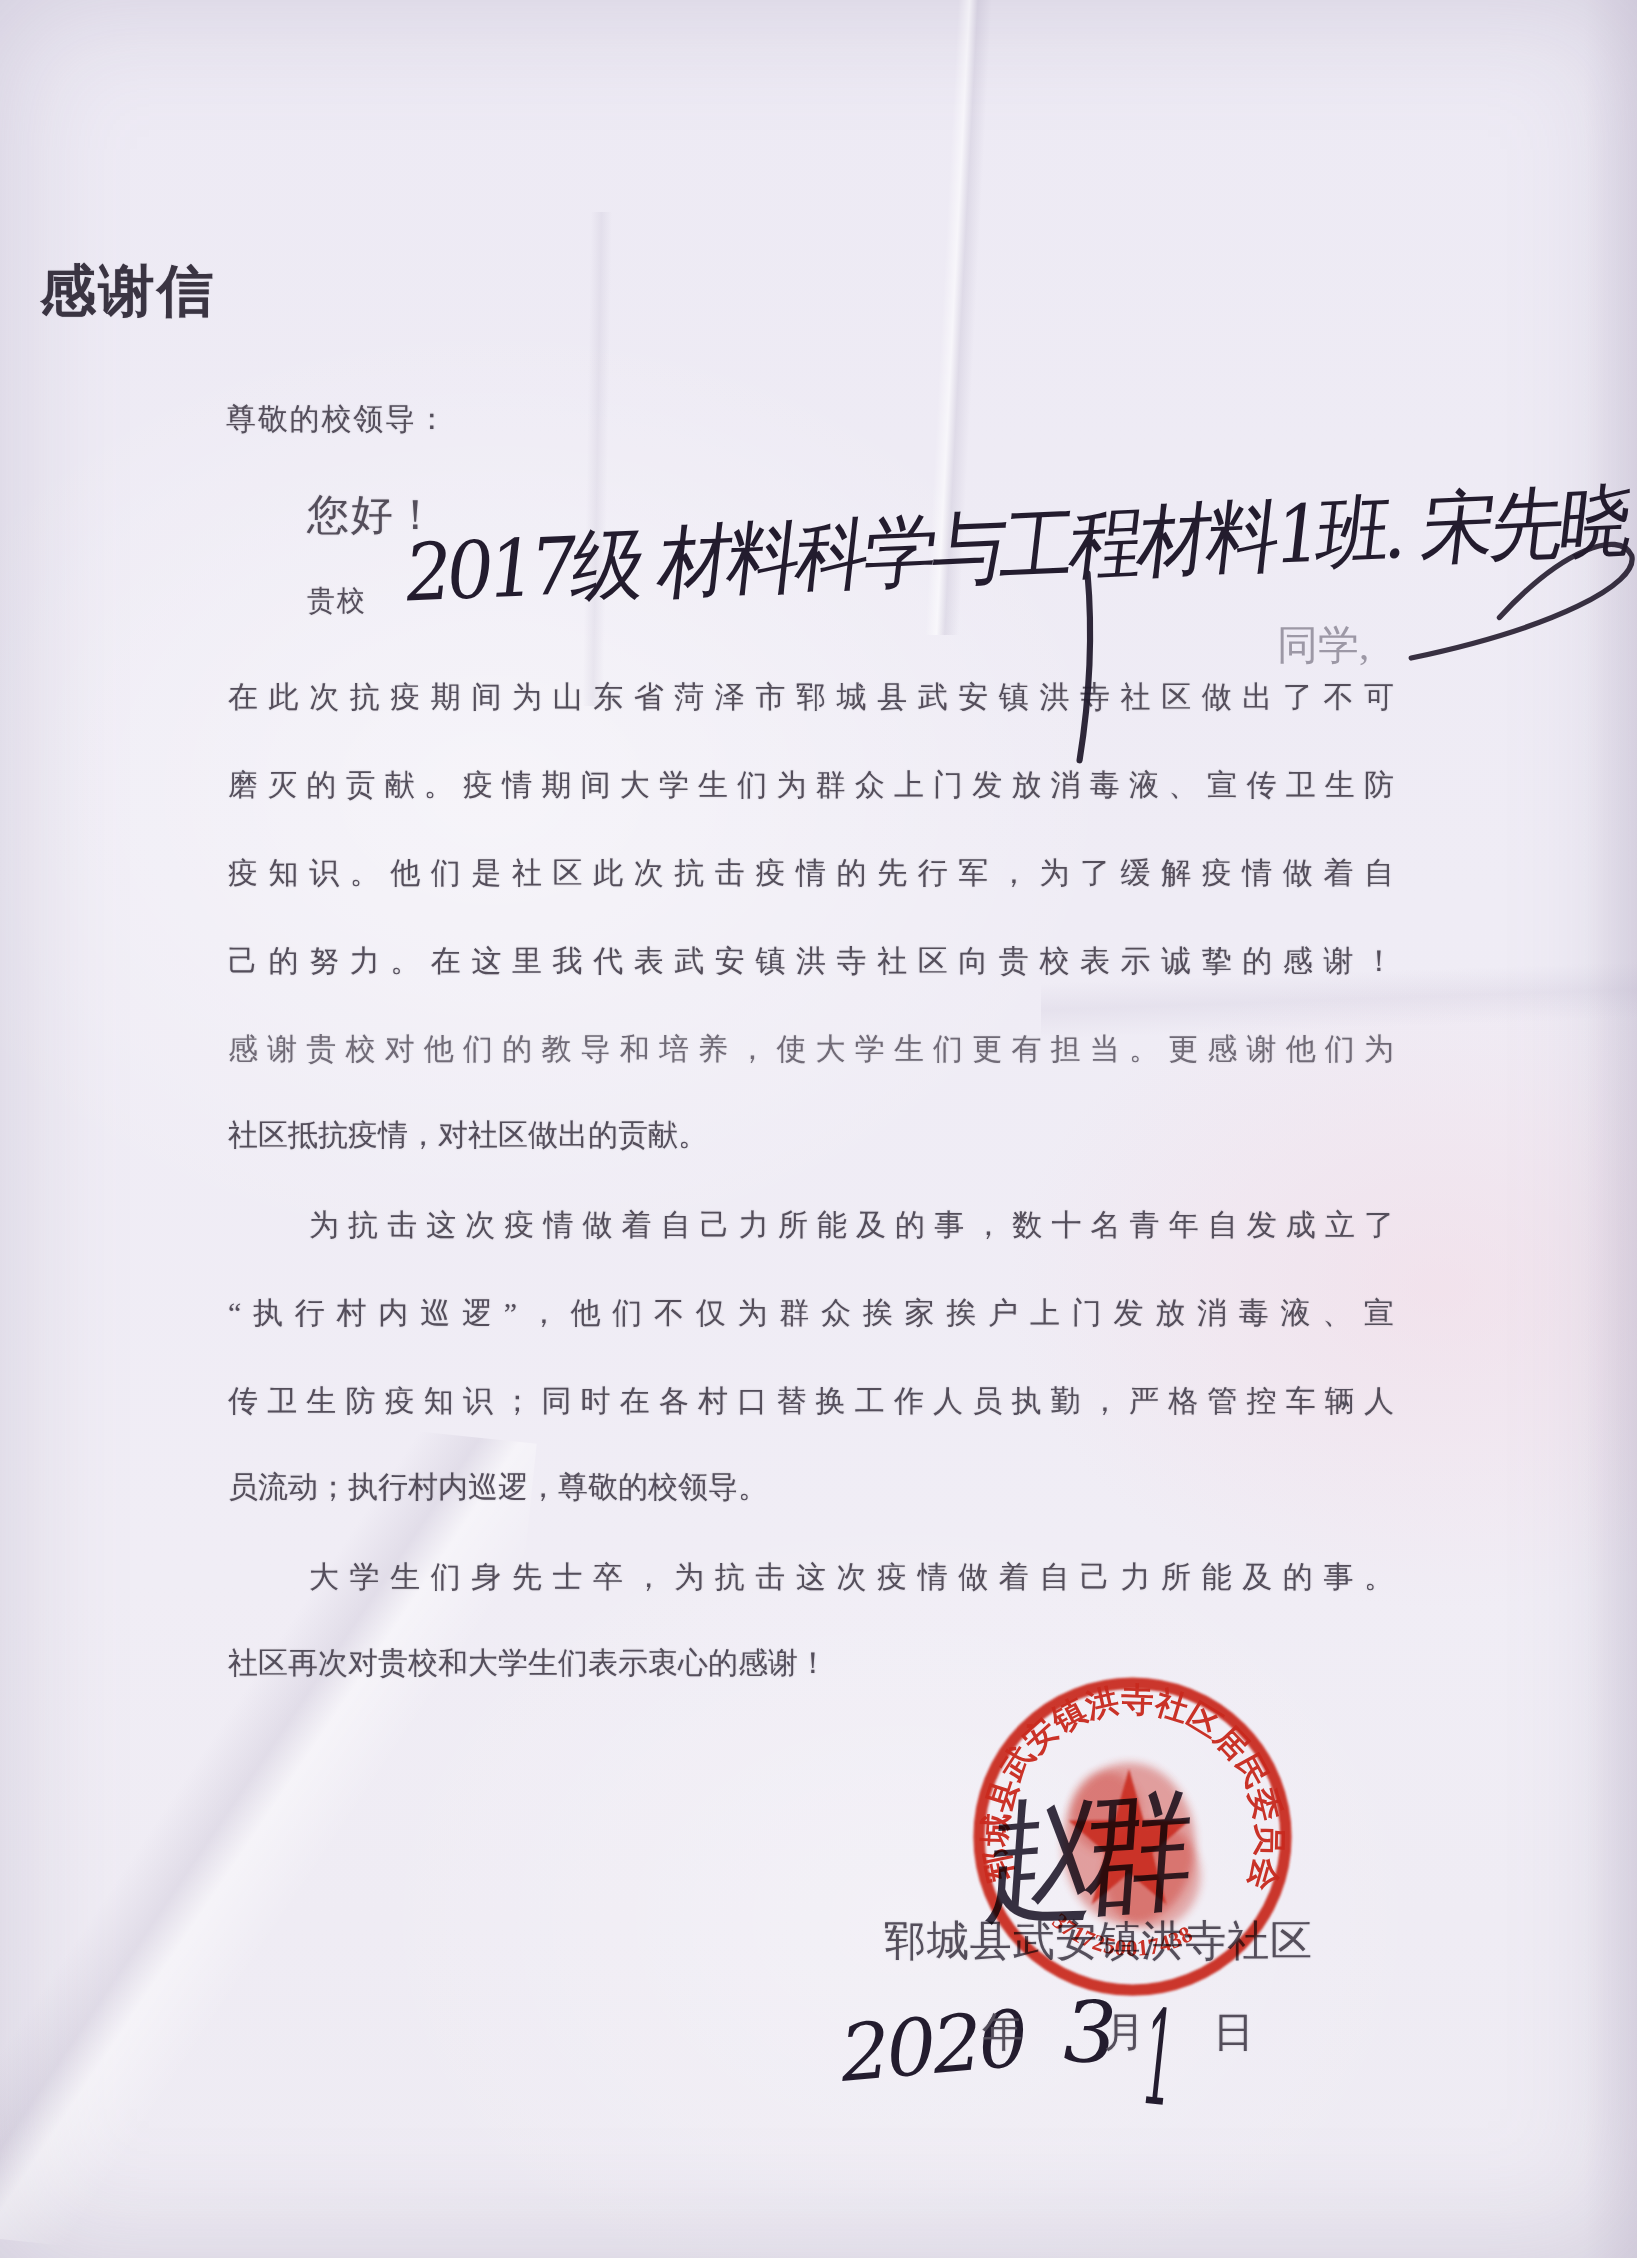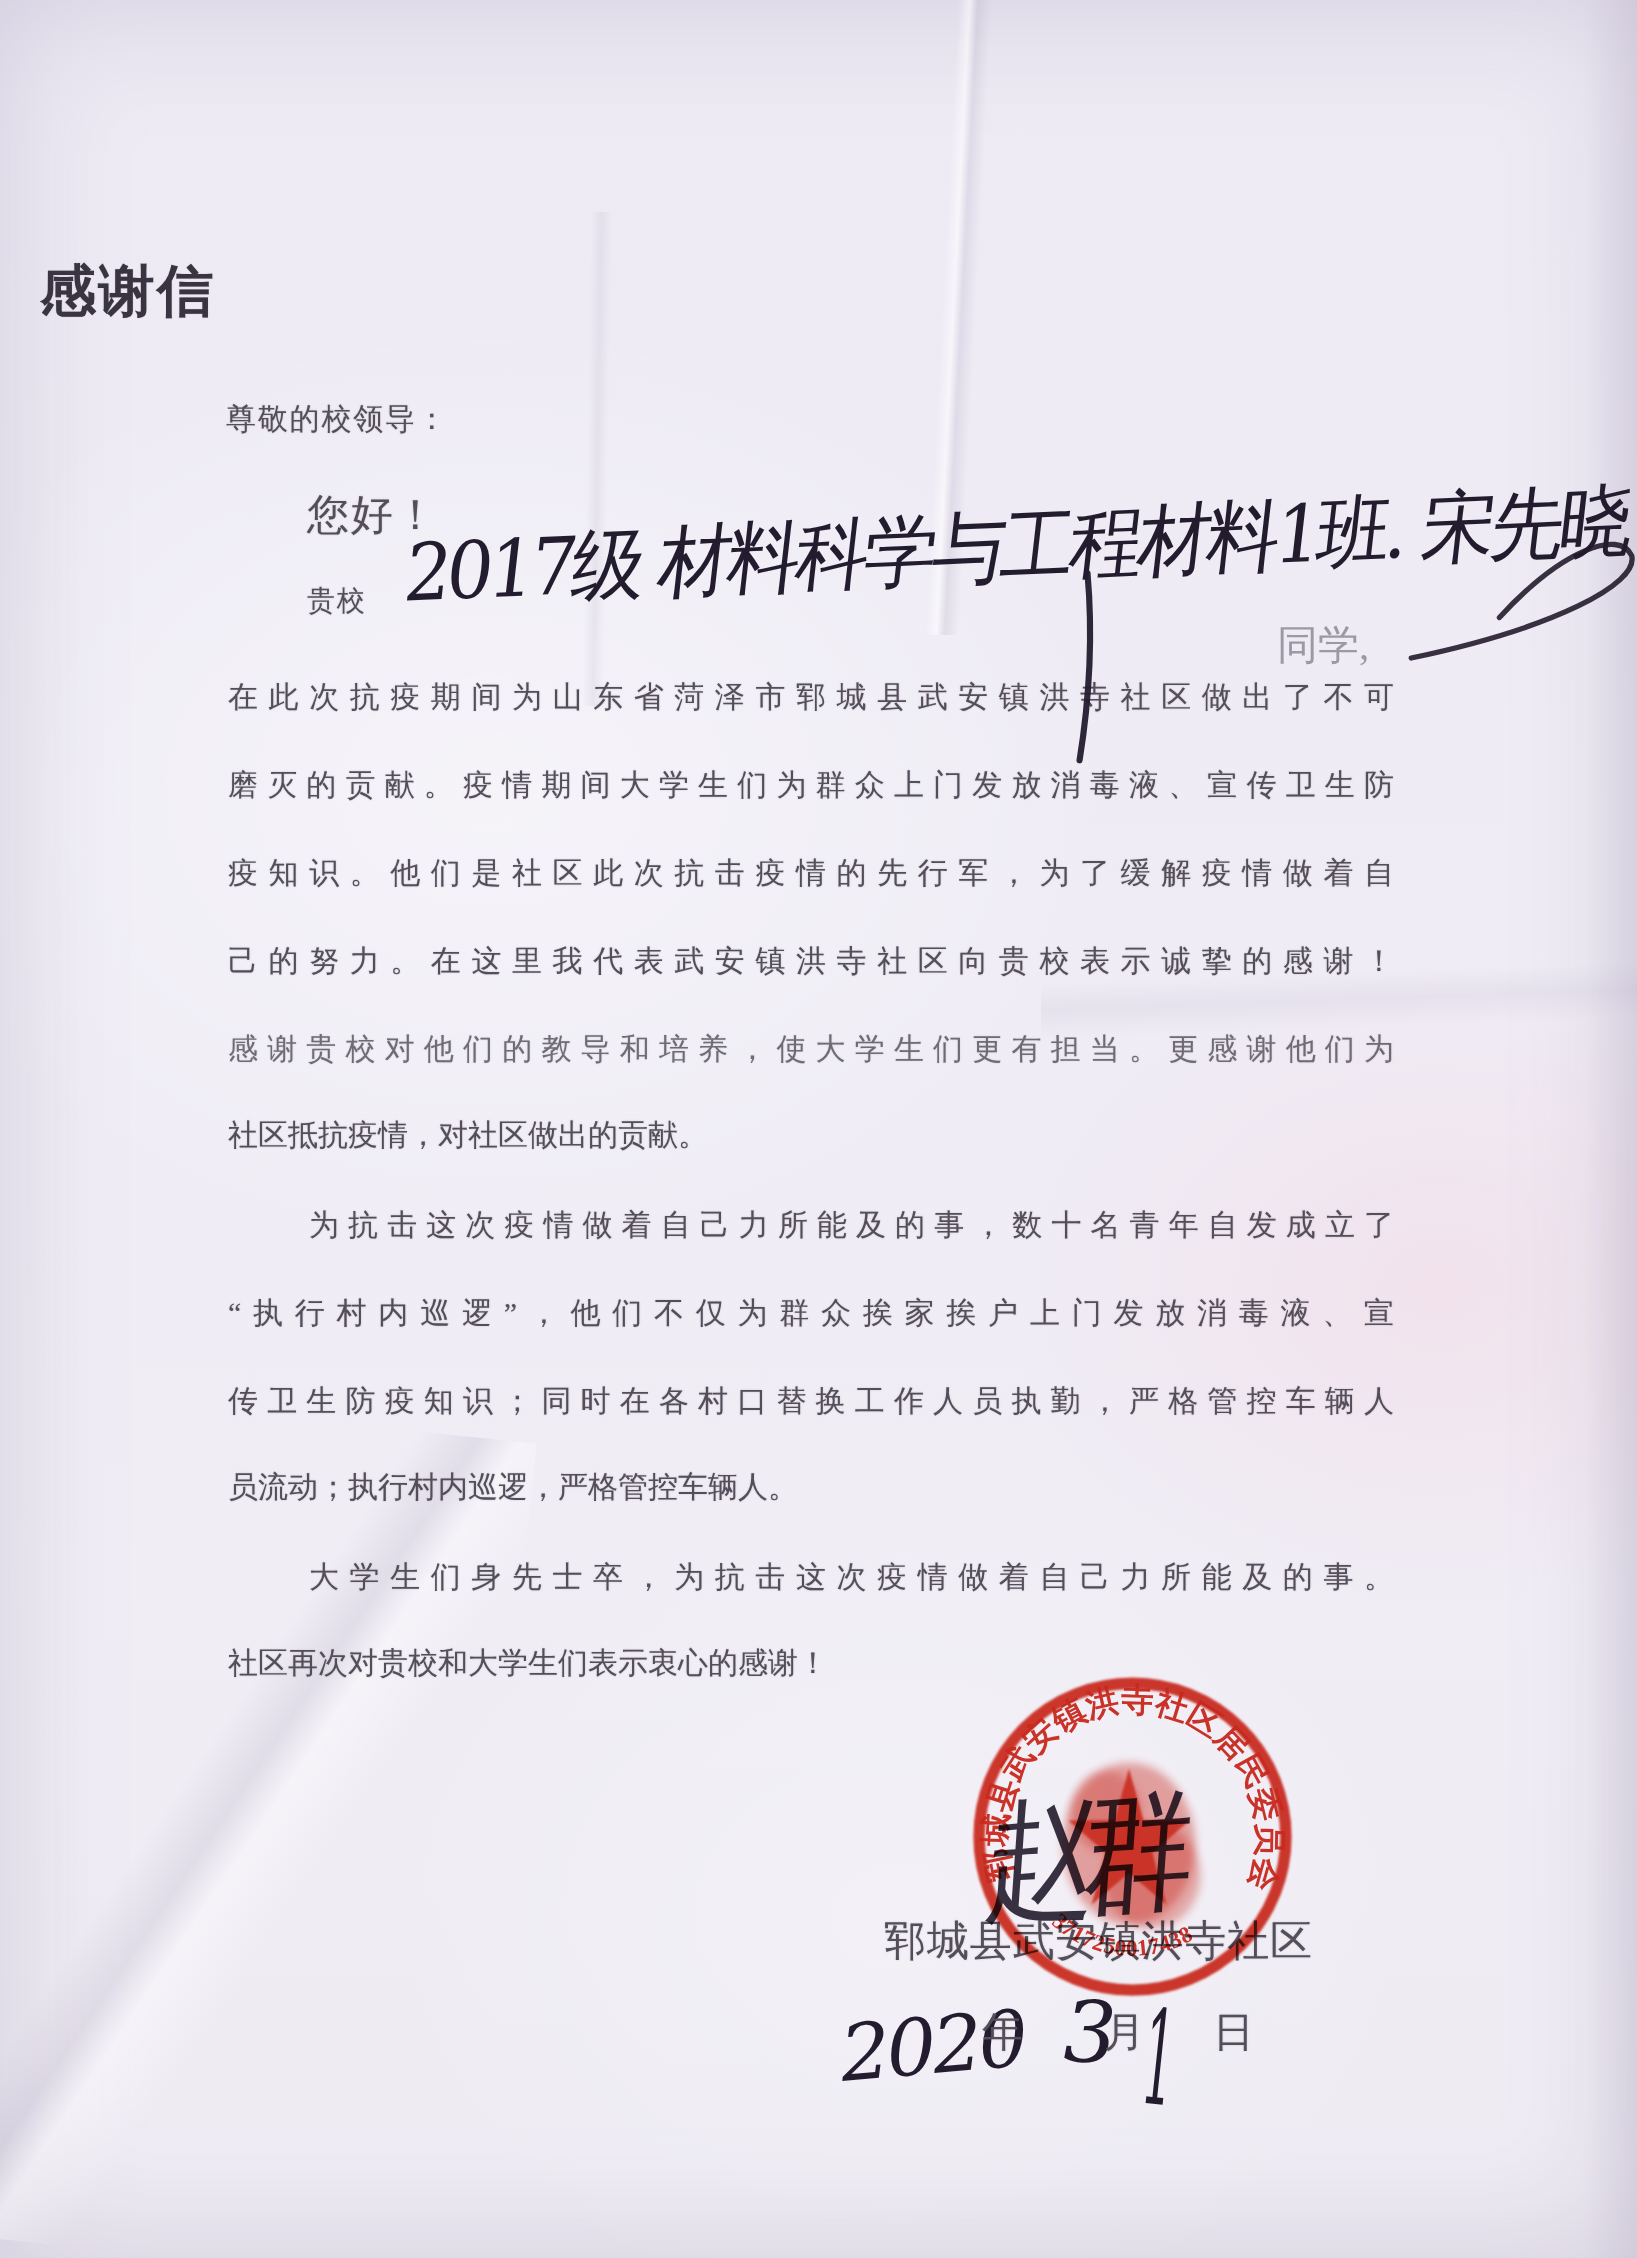--- a/index.html
+++ b/index.html
@@ -92,21 +92,21 @@
   <div class="body-lines printed">
     <div class="bline">在此次抗疫期间为山东省菏泽市郓城县武安镇洪寺社区做出了不可</div>
     <div class="bline">磨灭的贡献。疫情期间大学生们为群众上门发放消毒液、宣传卫生防</div>
     <div class="bline">疫知识。他们是社区此次抗击疫情的先行军，为了缓解疫情做着自</div>
     <div class="bline">己的努力。在这里我代表武安镇洪寺社区向贵校表示诚挚的感谢！</div>
     <div class="bline faded">感谢贵校对他们的教导和培养，使大学生们更有担当。更感谢他们为</div>
     <div class="bline end">社区抵抗疫情，对社区做出的贡献。</div>
     <div class="bline ind">为抗击这次疫情做着自己力所能及的事，数十名青年自发成立了</div>
     <div class="bline">“执行村内巡逻”，他们不仅为群众挨家挨户上门发放消毒液、宣</div>
     <div class="bline">传卫生防疫知识；同时在各村口替换工作人员执勤，严格管控车辆人</div>
-    <div class="bline end">员流动；执行村内巡逻，严格管控车辆人。</div>
+    <div class="bline end">员流动；执行村内巡逻，尊敬的校领导。</div>
     <div class="bline ind">大学生们身先士卒，为抗击这次疫情做着自己力所能及的事。</div>
     <div class="bline end">社区再次对贵校和大学生们表示衷心的感谢！</div>
   </div>
 
   <div class="org-line printed">郓城县武安镇洪寺社区</div>
 
   <svg class="stamp" width="335" height="335" viewBox="0 0 380 380">
     <defs>
       <filter id="smudge">
           <feGaussianBlur stdDeviation="5"></feGaussianBlur>

